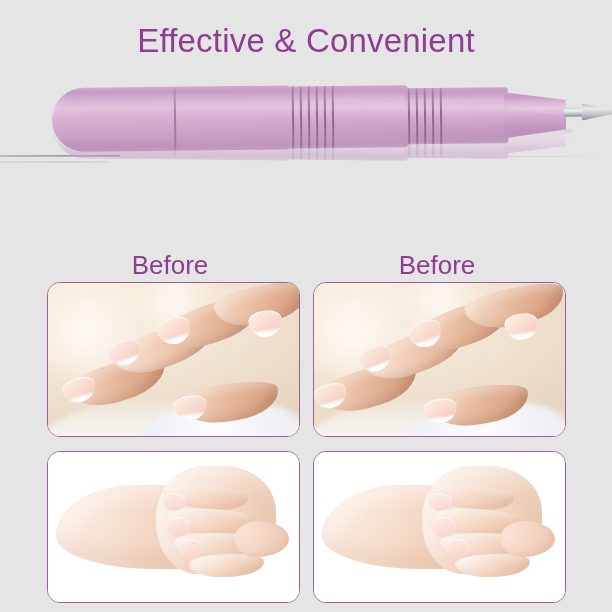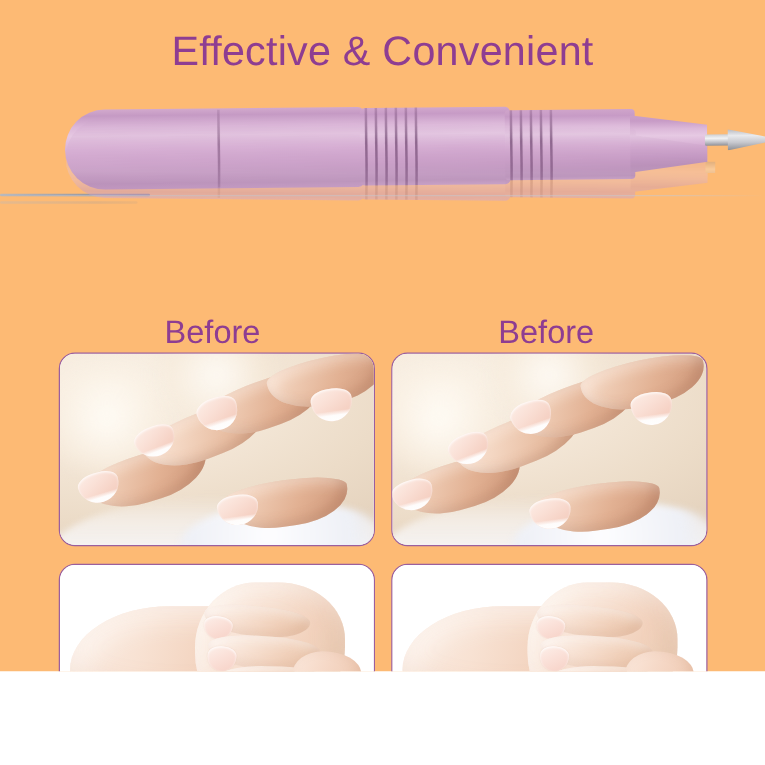--- a/index.html
+++ b/index.html
@@ -12,22 +12,22 @@
     width: 612px;
     height: 612px;
     font-family: "Liberation Sans", sans-serif;
     overflow: hidden;
     position: relative;
   }
 
   .page {
     position: relative;
     width: 612px;
-    height: 537px;
-    background: #fdba74;
+    height: 612px;
+    background: #e5e5e5;
     overflow: hidden;
   }
 
   
   .headline {
     position: absolute;
     left: 0;
     top: 19px;
     width: 612px;
     text-align: center;

